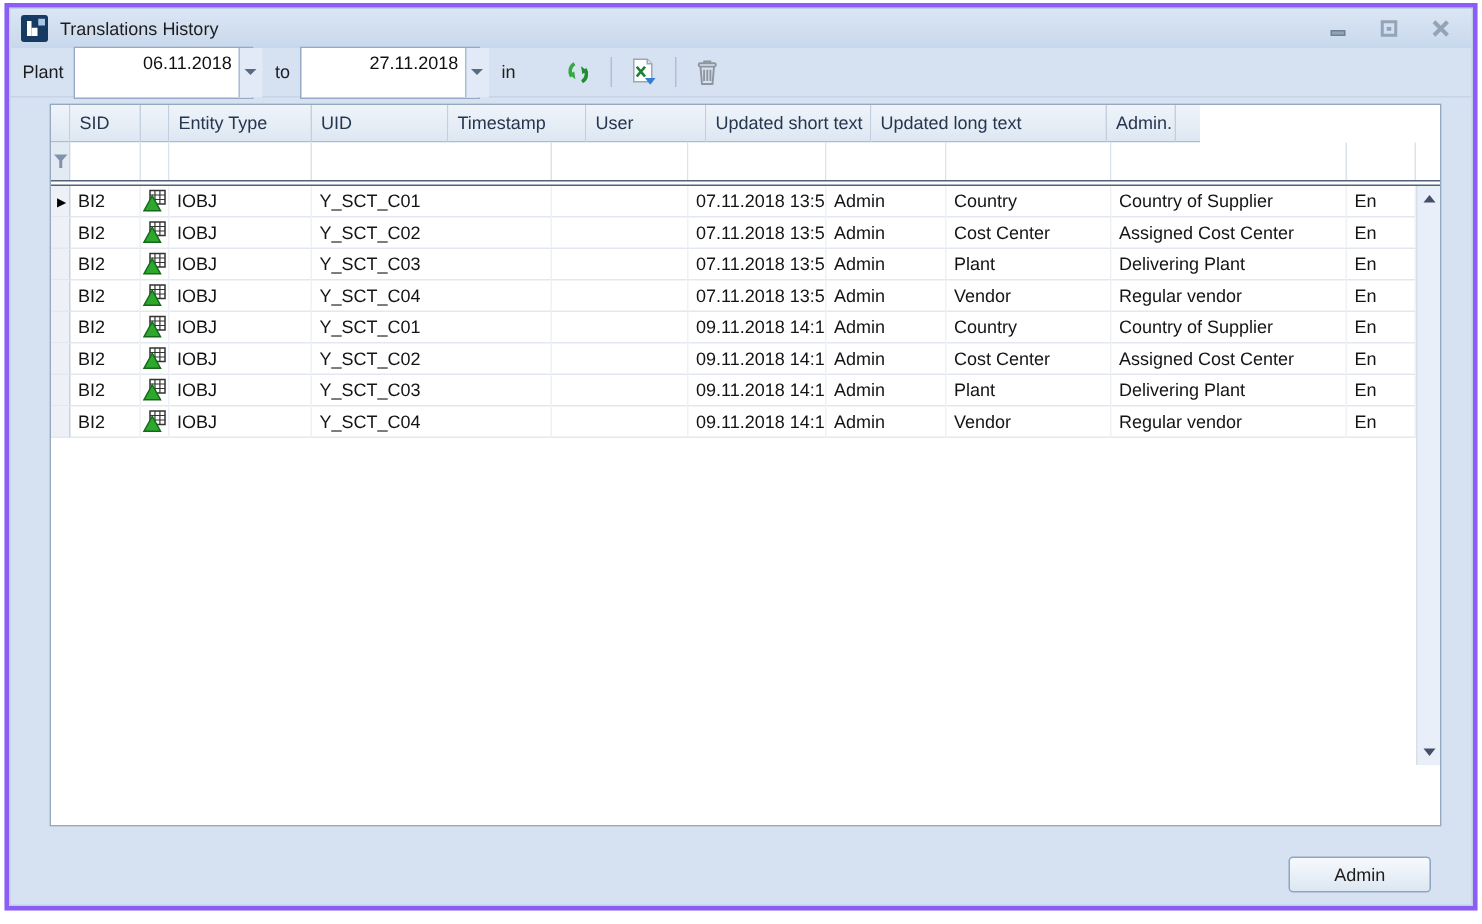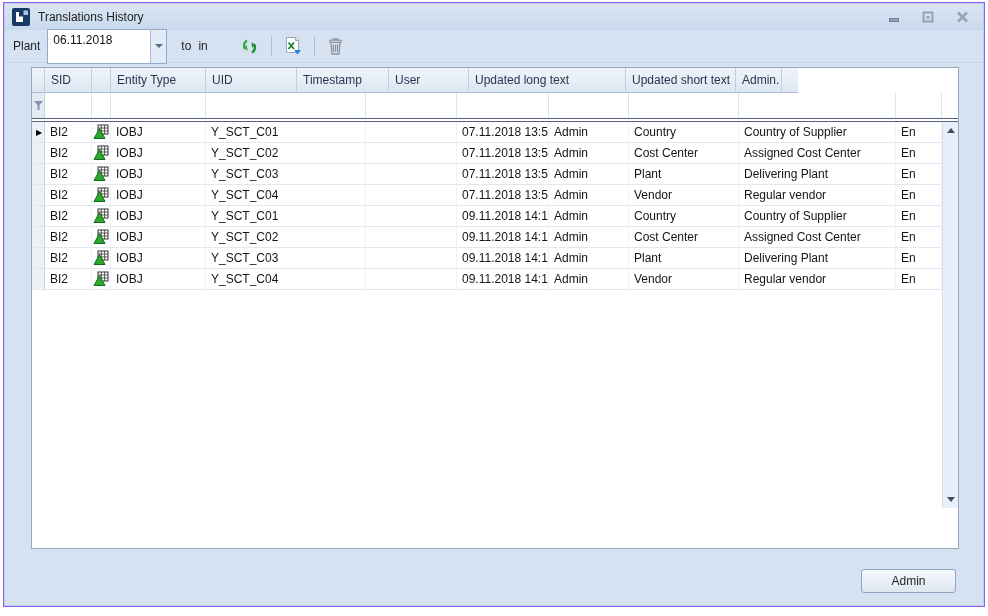--- a/index.html
+++ b/index.html
@@ -1,19 +1,19 @@
 <!DOCTYPE html>
 <html><head>
 <meta charset="utf-8">
 <style>
   * { box-sizing: border-box; margin: 0; padding: 0; }
   html,body { width: 988px; height: 616px; background: #fff; font-family: "Liberation Sans", sans-serif; }
   .window {
     position: absolute; left: 3px; top: 2px; width: 982px; height: 605px;
-    background: #d6e2f1; border: 1px solid #8b5cf6;
+    background: #d6e2f1; border: 3px solid #8b5cf6;
     box-shadow: inset 0 0 0 1px #bdd0e7;
   }
   
   .titlebar {
     position: absolute; left: 1px; top: 1px; right: 1px; height: 26px;
     background: linear-gradient(#dbe6f4, #c8d8ec);
     display: flex; align-items: center; padding-left: 7px;
   }
   .app-icon { width: 18px; height: 18px; margin-right: 8px; flex: none; }
   .title-text { font-size: 12px; color: #1d1d1d; }
@@ -21,21 +21,21 @@
   .winbtn { width: 18px; height: 18px; display: flex; align-items: center; justify-content: center; }
   
   .toolbar {
     position: absolute; left: 1px; top: 27px; right: 1px; height: 33px;
     display: flex; align-items: center; border-bottom: 1px solid #c6d4e8;
     padding-left: 8px; font-size: 12px; color: #1d1d1d;
   }
   .tb-label { margin-right: 7px; }
   .editor {
     height: 35px; background: #fff; border: 1px solid #94aac8;
-    display: flex; align-items: stretch; margin-right: 14px;
+    display: flex; align-items: stretch; margin-right: 14px; padding-left: 40px;
   }
   .editor .val { padding: 3px 4px 0 5px; font-size: 12px; color: #111; flex: 1; }
   .drop-btn {
     width: 16px; border-left: 1px solid #aabdd6; background: #e1eaf6;
     display: flex; align-items: center; justify-content: center; flex: none;
   }
   .arrow-down { width: 0; height: 0; border-left: 4px solid transparent; border-right: 4px solid transparent; border-top: 4px solid #5a6a80; }
   .tb-iconbtn { width: 26px; height: 24px; display: flex; align-items: center; justify-content: center; }
   .tb-sep { width: 1px; height: 20px; background: #aebfd6; margin: 0 8px; }
   
@@ -124,20 +124,26 @@
 
   <div class="toolbar">
     <span class="tb-label">Plant</span>
     <div class="editor" style="width:120px">
       <span class="val">06.11.2018</span>
       <span class="drop-btn">
           <span class="arrow-down"></span>
         </span>
     </div>
     <span class="tb-label">to</span>
+    <div class="editor" style="width:120px">
+      <span class="val">27.11.2018</span>
+      <span class="drop-btn">
+          <span class="arrow-down"></span>
+        </span>
+    </div>
     <span class="tb-label">in</span>
     <div class="tb-iconbtn" style="margin-left:22px">
       <svg width="19" height="19" viewBox="0 0 19 19">
         <path d="M7 3.5 C4 5.2 3.2 9 5 12" fill="none" stroke="#35aa3f" stroke-width="2.4"></path>
         <polygon points="3.2,10.5 7.6,13.9 6.8,8.6" fill="#35aa3f"></polygon>
         <path d="M12 15.5 C15 13.8 15.8 10 14 7" fill="none" stroke="#1c8f2e" stroke-width="2.4"></path>
         <polygon points="15.8,8.5 11.4,5.1 12.2,10.4" fill="#1c8f2e"></polygon>
       </svg>
     </div>
     <div class="tb-sep"></div>
@@ -162,22 +168,22 @@
 
   <div class="grid">
     <div class="header-row" id="header-row">
         <div class="hcell" style="width: 13px;"></div>
         <div class="hcell" style="width: 47px;">SID</div>
         <div class="hcell" style="width: 19px;"></div>
         <div class="hcell" style="width: 95px; text-align: center;">Entity Type</div>
         <div class="hcell" style="width: 91px;">UID</div>
         <div class="hcell" style="width: 92px;">Timestamp</div>
         <div class="hcell" style="width: 80px;">User</div>
+        <div class="hcell" style="width: 110px;">Updated short text</div>
         <div class="hcell" style="width: 157px;">Updated long text</div>
-        <div class="hcell" style="width: 110px;">Updated short text</div>
         <div class="hcell" style="width: 46px;">Admin.</div>
         <div class="hcell spacer" style="width: 16px;"></div>
       </div>
     <div class="filter-row" id="filter-row">
         <div class="fcell ind" style="width: 13px;">
           <svg width="11" height="11" viewBox="0 0 11 11">
     <polygon points="1,1 10,1 6.5,5 6.5,10 4.5,10 4.5,5" fill="#8193ab"></polygon>
   </svg>
         </div>
         <div class="fcell" style="width: 47px;"></div>

